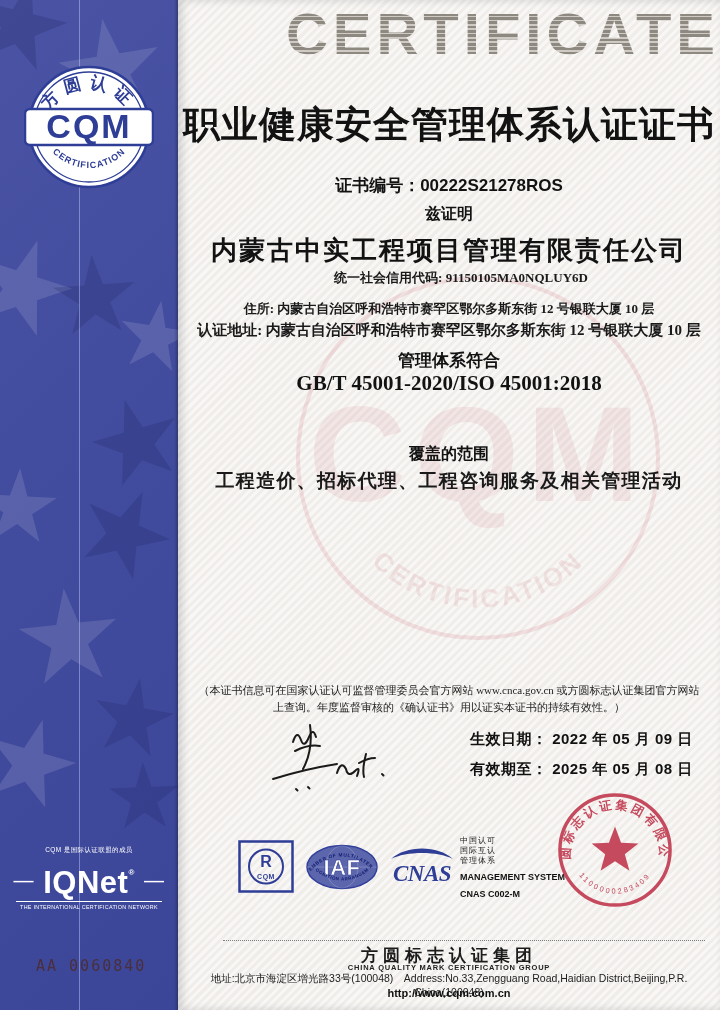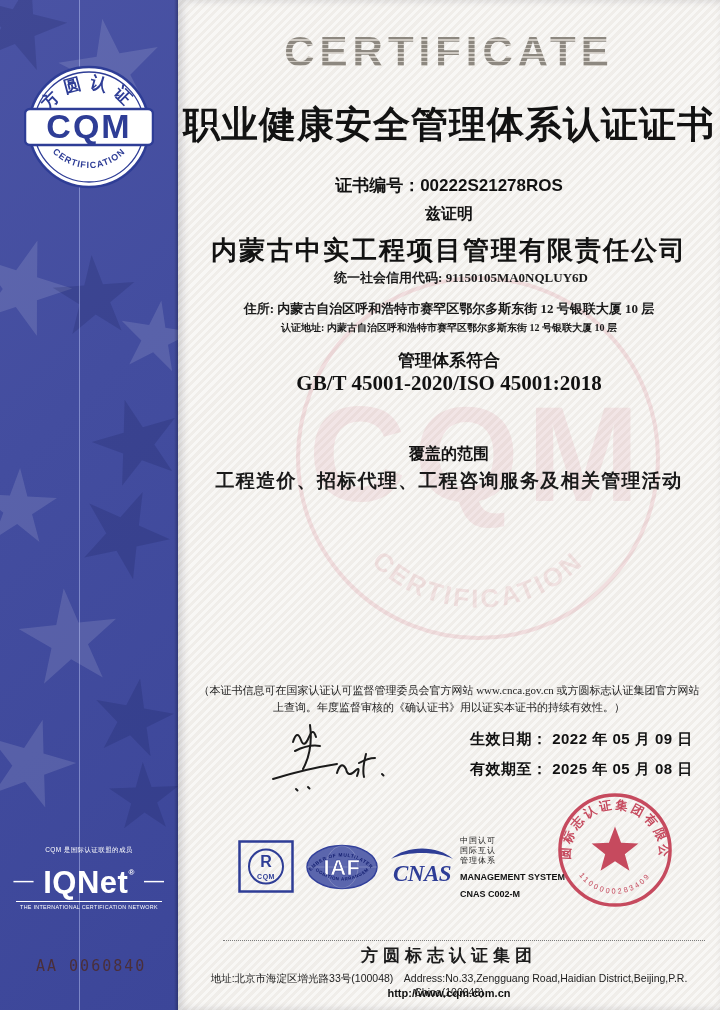--- a/index.html
+++ b/index.html
@@ -27,32 +27,32 @@
           font-size:15px;letter-spacing:2px;color:#4a2f3a;}
 
   
   .paper{position:absolute;left:178px;top:0;width:542px;height:1010px;
          background:
            repeating-linear-gradient(135deg,rgba(255,255,255,0.35) 0 3px,rgba(227,223,217,0.28) 3px 6px),
            #f5f3f0;
          box-shadow:inset 4px 0 8px rgba(40,40,60,0.18);}
   .c{position:absolute;left:0;width:100%;text-align:center;}
 
-  .cert-heading{top:28px;font-size:42px;font-weight:bold;letter-spacing:5px;white-space:nowrap;
+  .cert-heading{top:0;font-size:58px;font-weight:bold;letter-spacing:5px;white-space:nowrap;
     background:repeating-linear-gradient(180deg,#8d8880 0px,#8d8880 2.6px,#cfcac3 2.6px,#cfcac3 4.3px);
-    -webkit-background-clip:text;background-clip:text;color:transparent;}
+    -webkit-background-clip:text;background-clip:text;color:transparent;text-align:right;}
   .title{top:100px;font-size:37px;font-weight:bold;letter-spacing:1px;color:#121212;text-align:center;}
   .certno{top:174px;font-size:17px;font-weight:bold;color:#121212;}
   .certify-intro{top:204px;font-size:16px;font-weight:bold;color:#121212;}
   .company{top:233px;font-size:26px;font-weight:bold;letter-spacing:2px;color:#121212;
            font-family:"Liberation Serif",serif;}
   .infoline{font-family:"Liberation Serif",serif;font-weight:bold;color:#1a1a1a;}
   .credit{top:269px;font-size:13px;padding-left:12px;}
   .addr1{top:300px;font-size:13px;}
-  .addr2{top:321px;font-size:10px;}
+  .addr2{top:321px;font-size:15px;}
   .std-label{top:349px;font-size:17px;font-weight:bold;color:#121212;}
   .std-value{top:371px;font-size:21px;font-weight:bold;color:#121212;font-family:"Liberation Serif",serif;}
   .scope-label{top:444px;font-size:16px;font-weight:bold;color:#121212;}
   .scope-value{top:468px;font-size:19px;font-weight:bold;letter-spacing:1.3px;color:#1a1a1a;
                font-family:"Liberation Serif",serif;}
   .footnote{position:absolute;left:18px;top:682px;width:506px;text-align:center;font-size:11px;
             line-height:1.55;color:#222;font-family:"Liberation Serif",serif;}
   .signature{position:absolute;left:87px;top:716px;}
   .dates{position:absolute;left:292px;top:730px;font-size:15px;font-weight:bold;color:#111;
          letter-spacing:0.5px;white-space:nowrap;}
@@ -224,16 +224,17 @@
       <text font-size="12.5" font-weight="bold" fill="#C64A5E" letter-spacing="3">
         <textPath href="#stampTop" startOffset="50%" text-anchor="middle">方圆标志认证集团有限公司</textPath>
       </text>
       <text font-size="7.5" fill="#C64A5E" letter-spacing="2.4">
         <textPath href="#stampBot" startOffset="50%" text-anchor="middle">1100000283409</textPath>
       </text>
     </svg>
 
     <div class="footer-line"></div>
     <div class="c footer-cn">方圆标志认证集团</div>
+    <div class="c footer-en">CHINA QUALITY MARK CERTIFICATION GROUP</div>
     <div class="c footer-addr">地址:北京市海淀区增光路33号(100048)　Address:No.33,Zengguang Road,Haidian District,Beijing,P.R. China(100048)</div>
     <div class="c footer-url">http://www.cqm.com.cn</div>
   </div>
 </div>
 
 </body></html>

